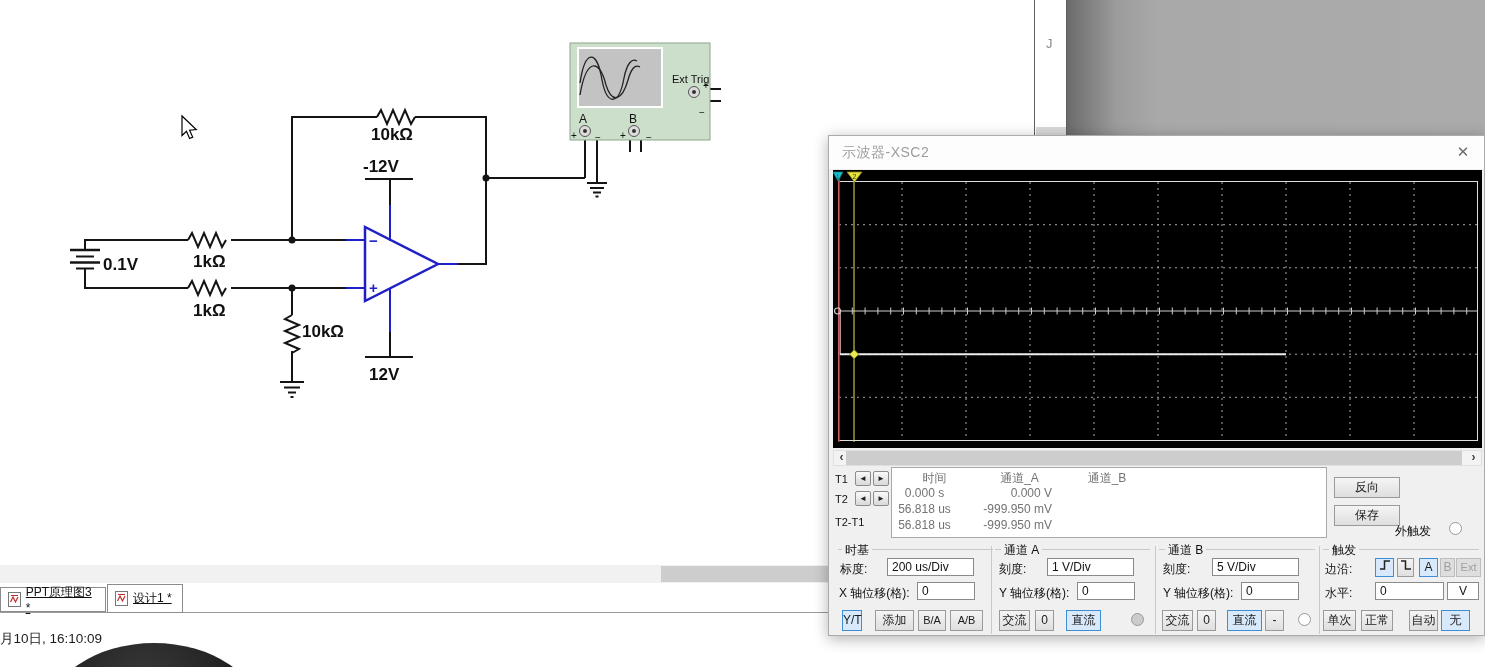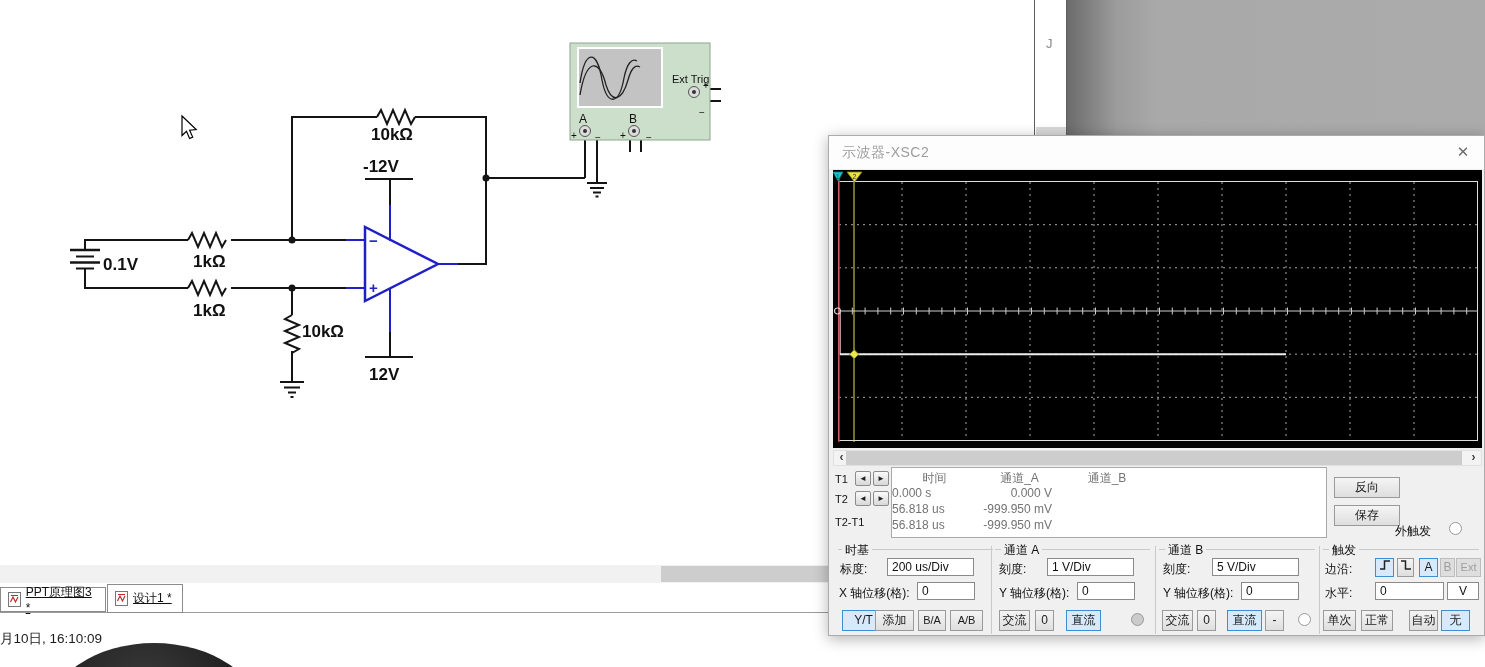--- a/index.html
+++ b/index.html
@@ -30,21 +30,21 @@
   #hscroll .thumb { position:absolute; left:12px; top:0px; width:616px; height:14px; background:#cdcdcd; }
 
   
   #cursorbox { position:absolute; left:4px; top:333px; width:57px; height:70px; font-size:11px; color:#111; }
   .mini { position:absolute; width:16px; height:15px; background:linear-gradient(#fafafa,#d8d8d8);
           border:1px solid #8c8c8c; border-radius:2px; font-size:8px; color:#222; text-align:center; line-height:13px; }
   #rtable { position:absolute; left:62px; top:331px; width:436px; height:71px; background:#fff;
             border:1px solid #a9a9a9; display:grid; grid-template-columns:85px 85px 90px 1fr;
             grid-auto-rows:16px; padding-top:2px; font-size:12px; color:#737373; }
   #rtable .hd { text-align:center; }
-  #rtable .v1 { text-align:left; padding-right:20px; }
+  #rtable .v1 { text-align:center; padding-right:20px; }
   #rtable .v2 { text-align:right; padding-right:10px; }
   .pushbtn { position:absolute; width:66px; height:21px; background:linear-gradient(#f5f5f5,#dedede);
              border:1px solid #9a9a9a; font-size:12px; color:#1a1a1a; text-align:center; line-height:19px; }
   .radio { position:absolute; width:13px; height:13px; border-radius:50%; border:1px solid #999; background:#fff; }
   .radio.gray { background:#cbcbcb; }
 
   
   .vsep { position:absolute; width:1px; background:#c9c9c9; top:410px; height:88px; }
   .grp { position:absolute; top:406px; height:93px; }
   .grp .legend { position:absolute; left:0; right:2px; top:7px; height:1px; background:#c9c9c9; }
@@ -303,21 +303,21 @@
     <div class="vsep" style="left:326px"></div>
     <div class="vsep" style="left:490px"></div>
 
     <div class="grp" style="left:9px;width:157px">
       <div class="legend"></div>
       <span class="gtitle" style="left:4px">时基</span>
       <span class="lbl" style="left:2px;top:19px">标度:</span>
       <div class="inp" style="left:49px;top:16px;width:87px">200 us/Div</div>
       <span class="lbl" style="left:1px;top:43px">X 轴位移(格):</span>
       <div class="inp" style="left:79px;top:40px;width:58px">0</div>
-      <button class="btn sel" style="left:4px;width:43px">Y/T</button>
+      <button class="btn sel" style="left:4px;width:20px">Y/T</button>
       <button class="btn" style="left:37px;width:39px">添加</button>
       <button class="btn" style="left:80px;width:28px;font-size:11px">B/A</button>
       <button class="btn" style="left:112px;width:33px;font-size:11px">A/B</button>
     </div>
 
     <div class="grp" style="left:166px;width:157px">
       <div class="legend"></div>
       <span class="gtitle" style="left:6px">通道 A</span>
       <span class="lbl" style="left:4px;top:19px">刻度:</span>
       <div class="inp" style="left:52px;top:16px;width:87px">1  V/Div</div>

